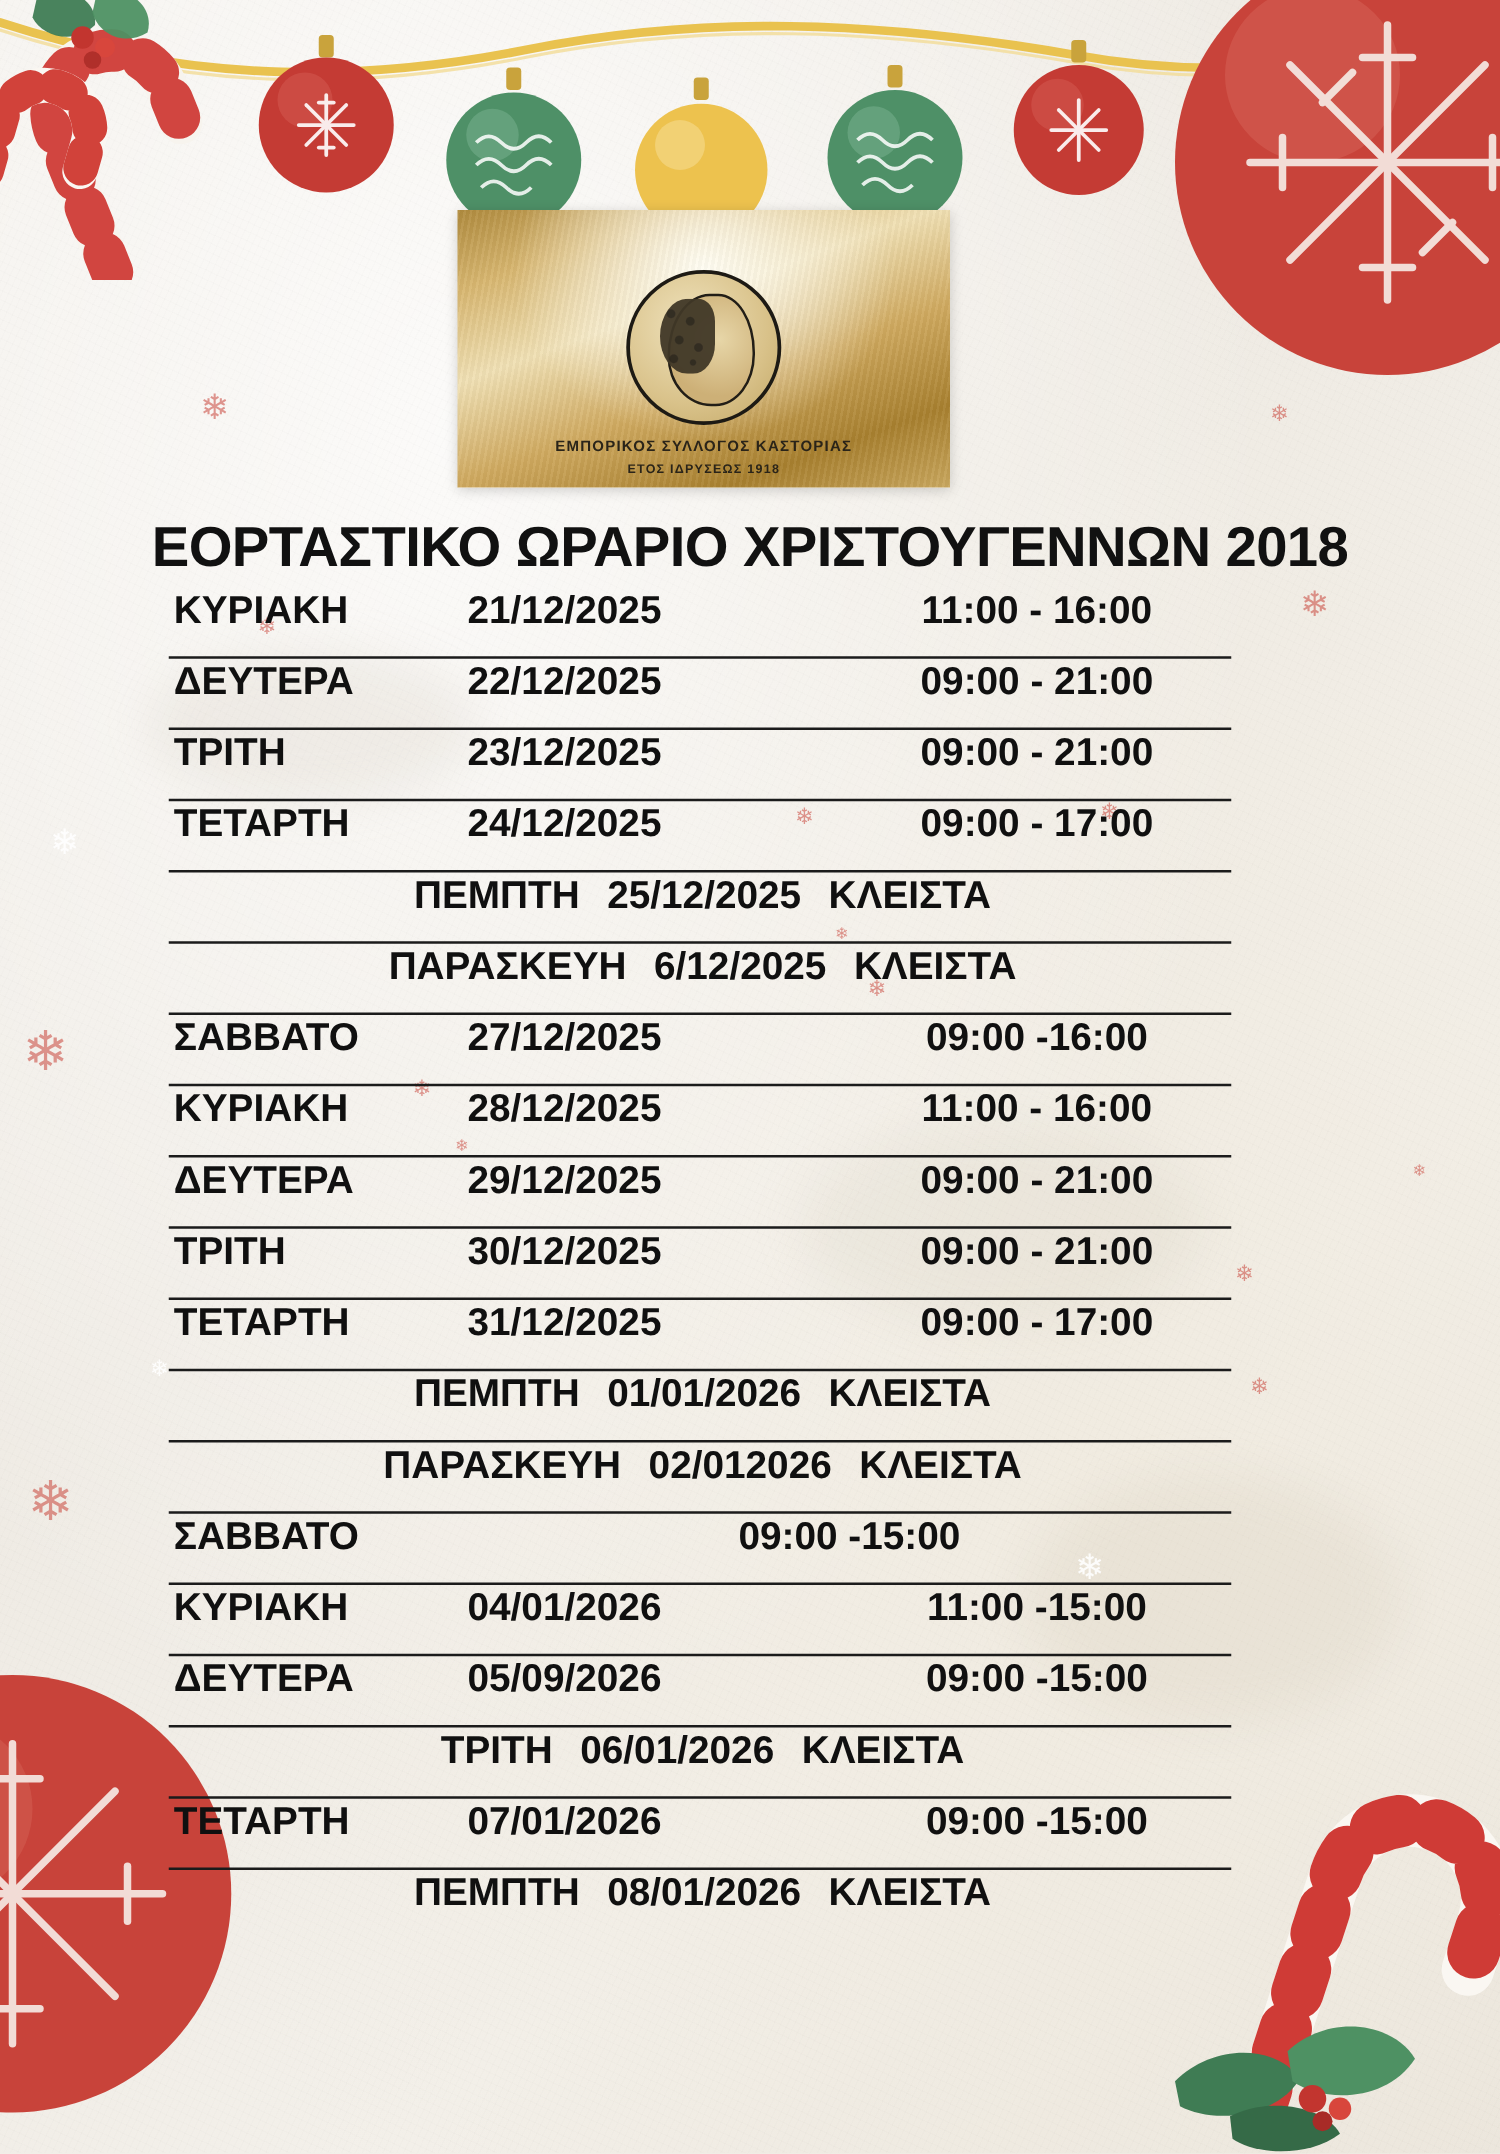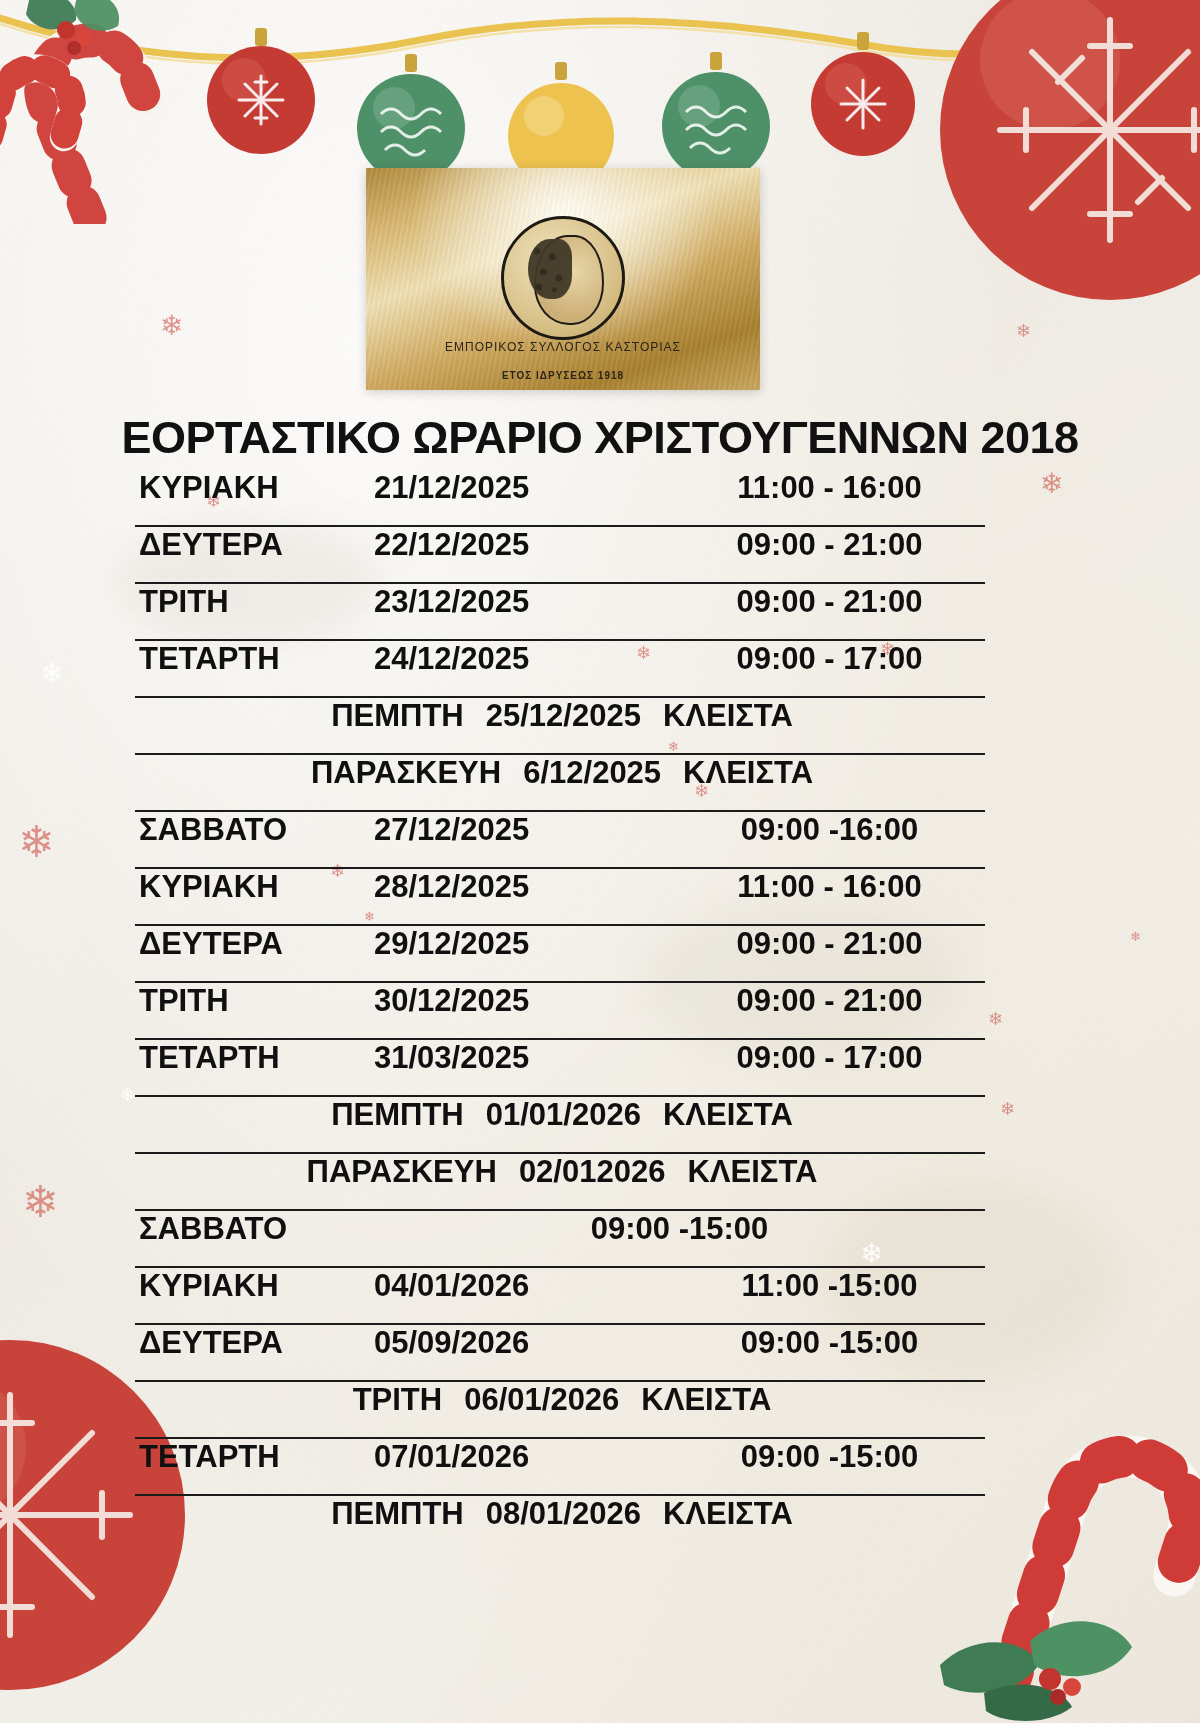--- a/index.html
+++ b/index.html
@@ -123,21 +123,21 @@
     opacity: .95;
   }
   .logo-text1, .logo-text2 {
     position: absolute;
     width: 100%;
     text-align: center;
     color: #2a2419;
     font-family: "Liberation Sans", sans-serif;
     letter-spacing: 1px;
   }
-  .logo-text1 { top: 172px; font-size: 12px; font-weight: 400; }
+  .logo-text1 { top: 182px; font-size: 12px; font-weight: 700; }
   .logo-text2 { top: 202px; font-size: 10px; font-weight: 700; }
 
   
   .title {
     position: absolute;
     left: 0;
     top: 412px;
     width: 1200px;
     text-align: center;
     font-size: 45px;
@@ -400,21 +400,21 @@
   </div>
 
   <div class="row">
     <span class="day">ΤΡΙΤΗ</span>
     <span class="date">30/12/2025</span>
     <span class="hours">09:00 - 21:00</span>
   </div>
 
   <div class="row">
     <span class="day">ΤΕΤΑΡΤΗ</span>
-    <span class="date">31/03/2025</span>
+    <span class="date">31/12/2025</span>
     <span class="hours">09:00 - 17:00</span>
   </div>
 
   <div class="row centered">
     <span class="day">ΠΕΜΠΤΗ</span>
     <span class="date">01/01/2026</span>
     <span class="hours">ΚΛΕΙΣΤΑ</span>
   </div>
 
   <div class="row centered">

